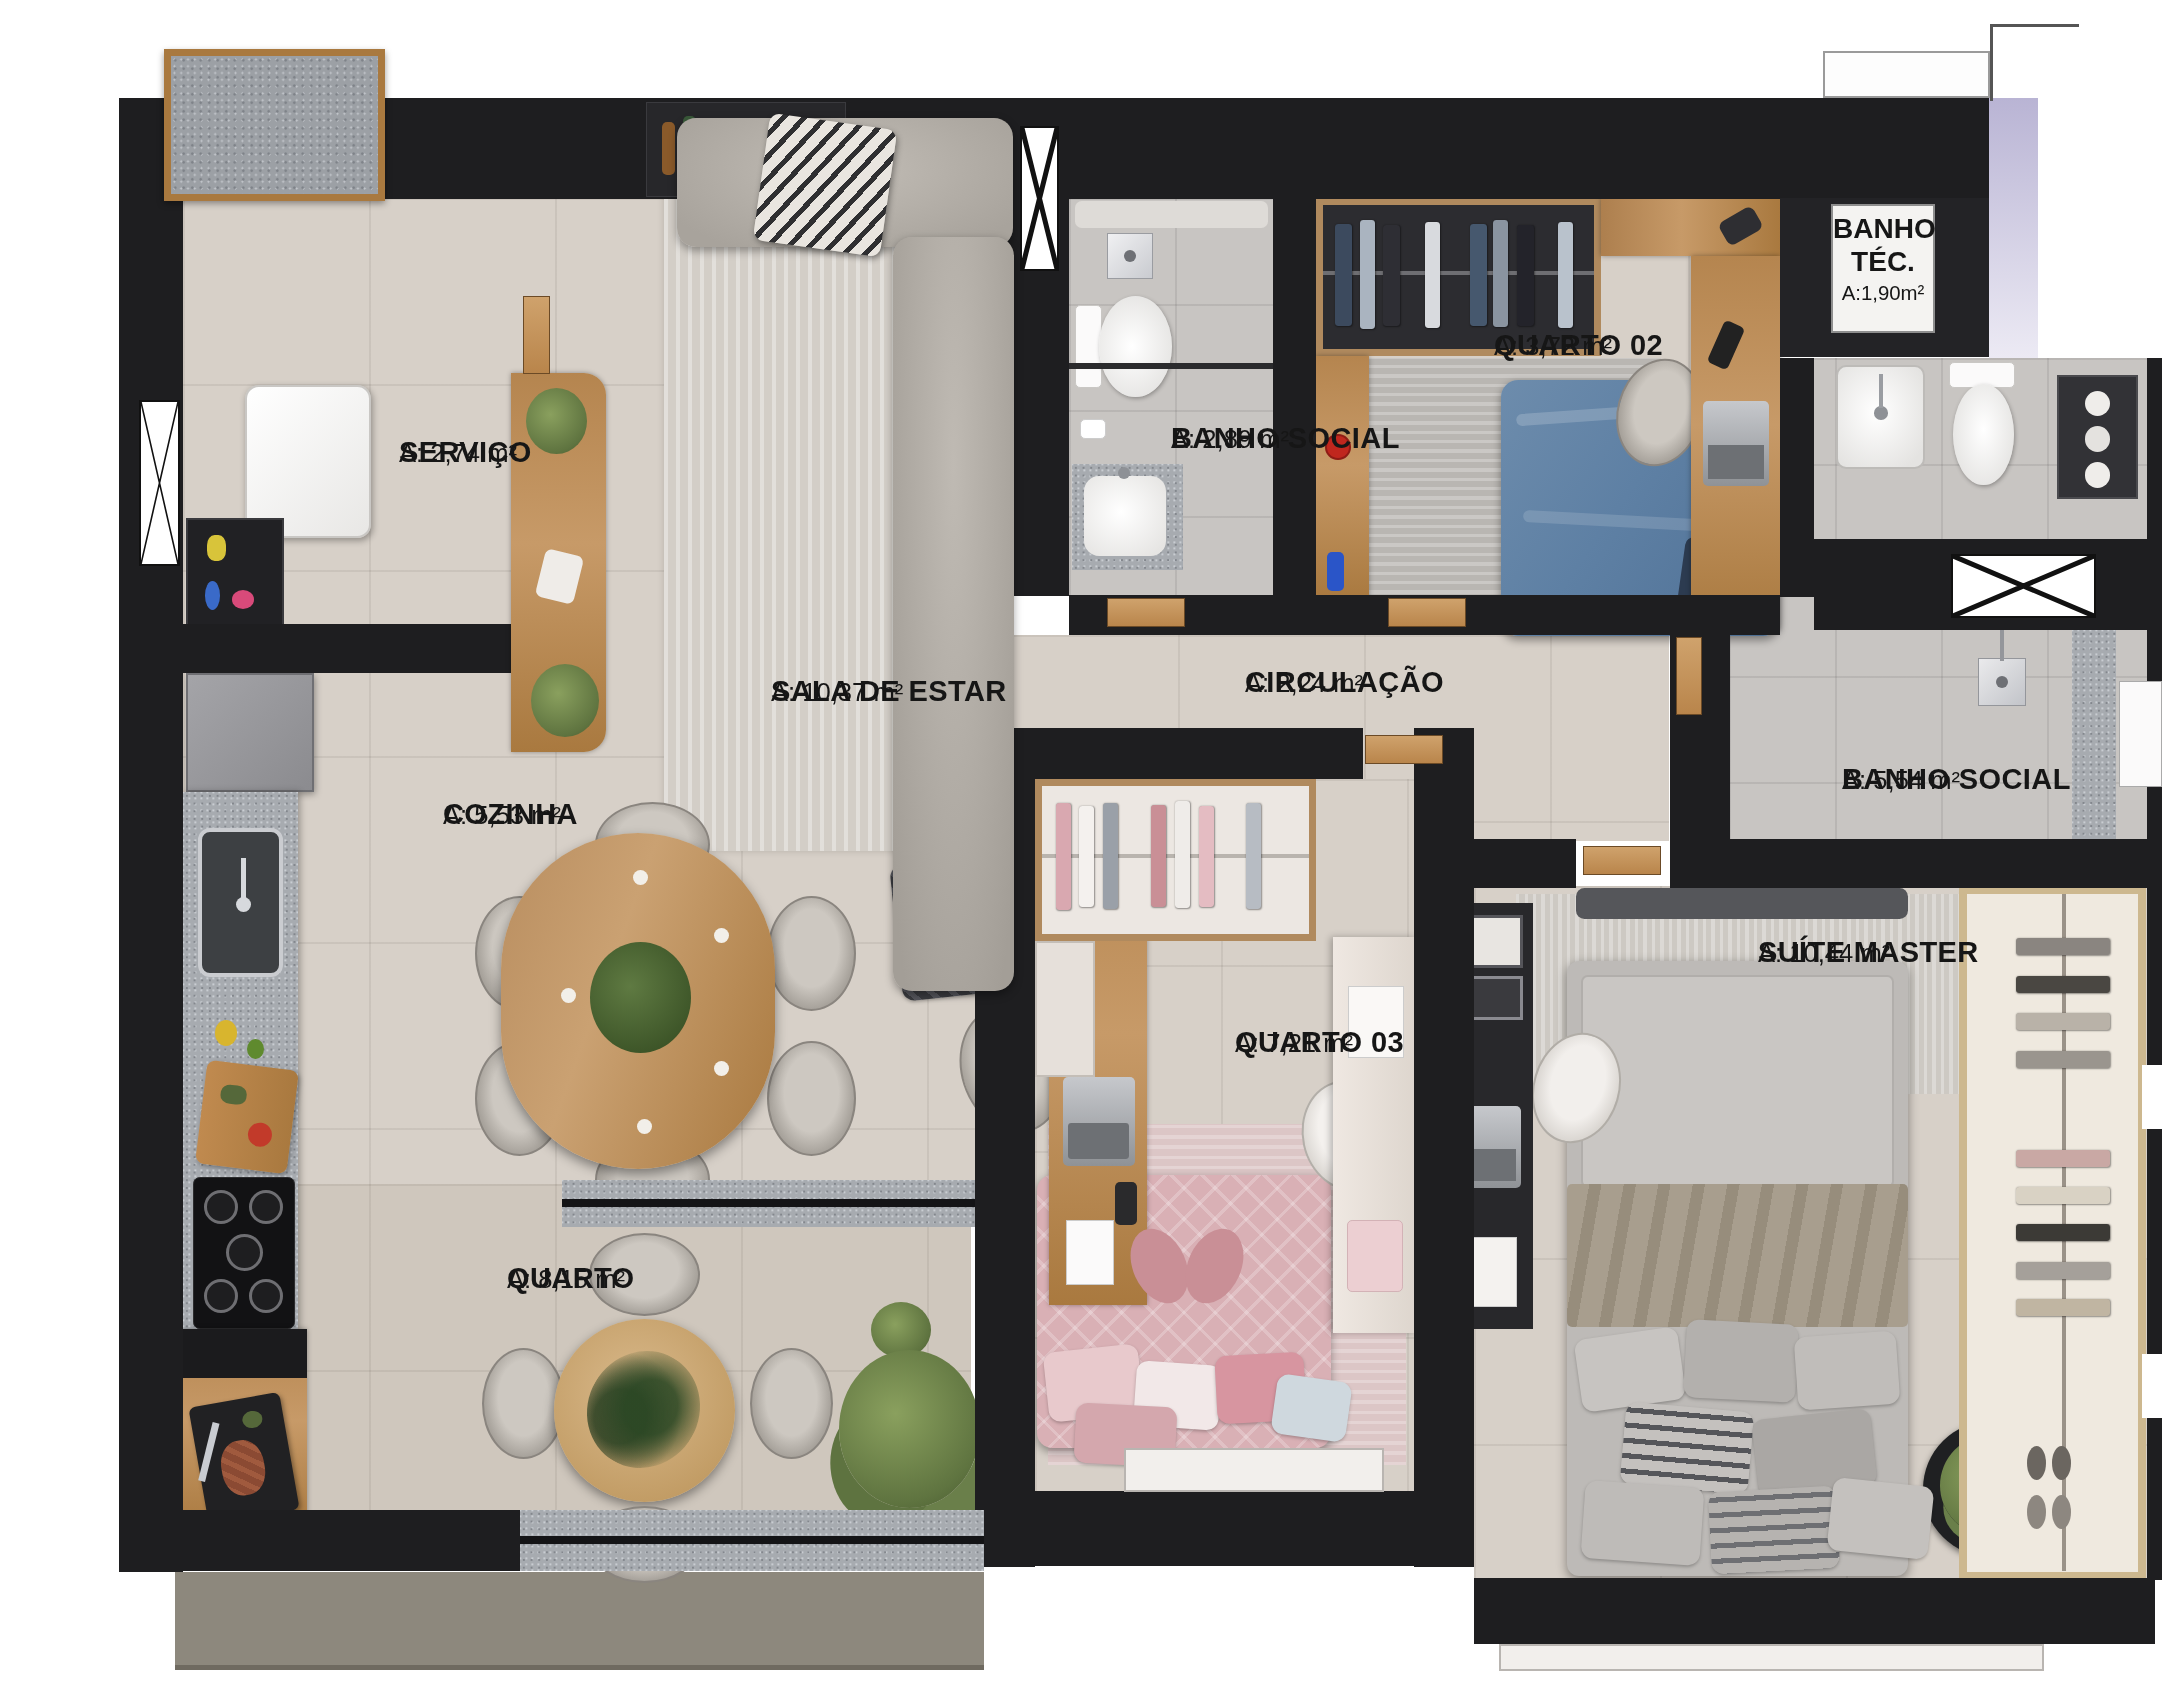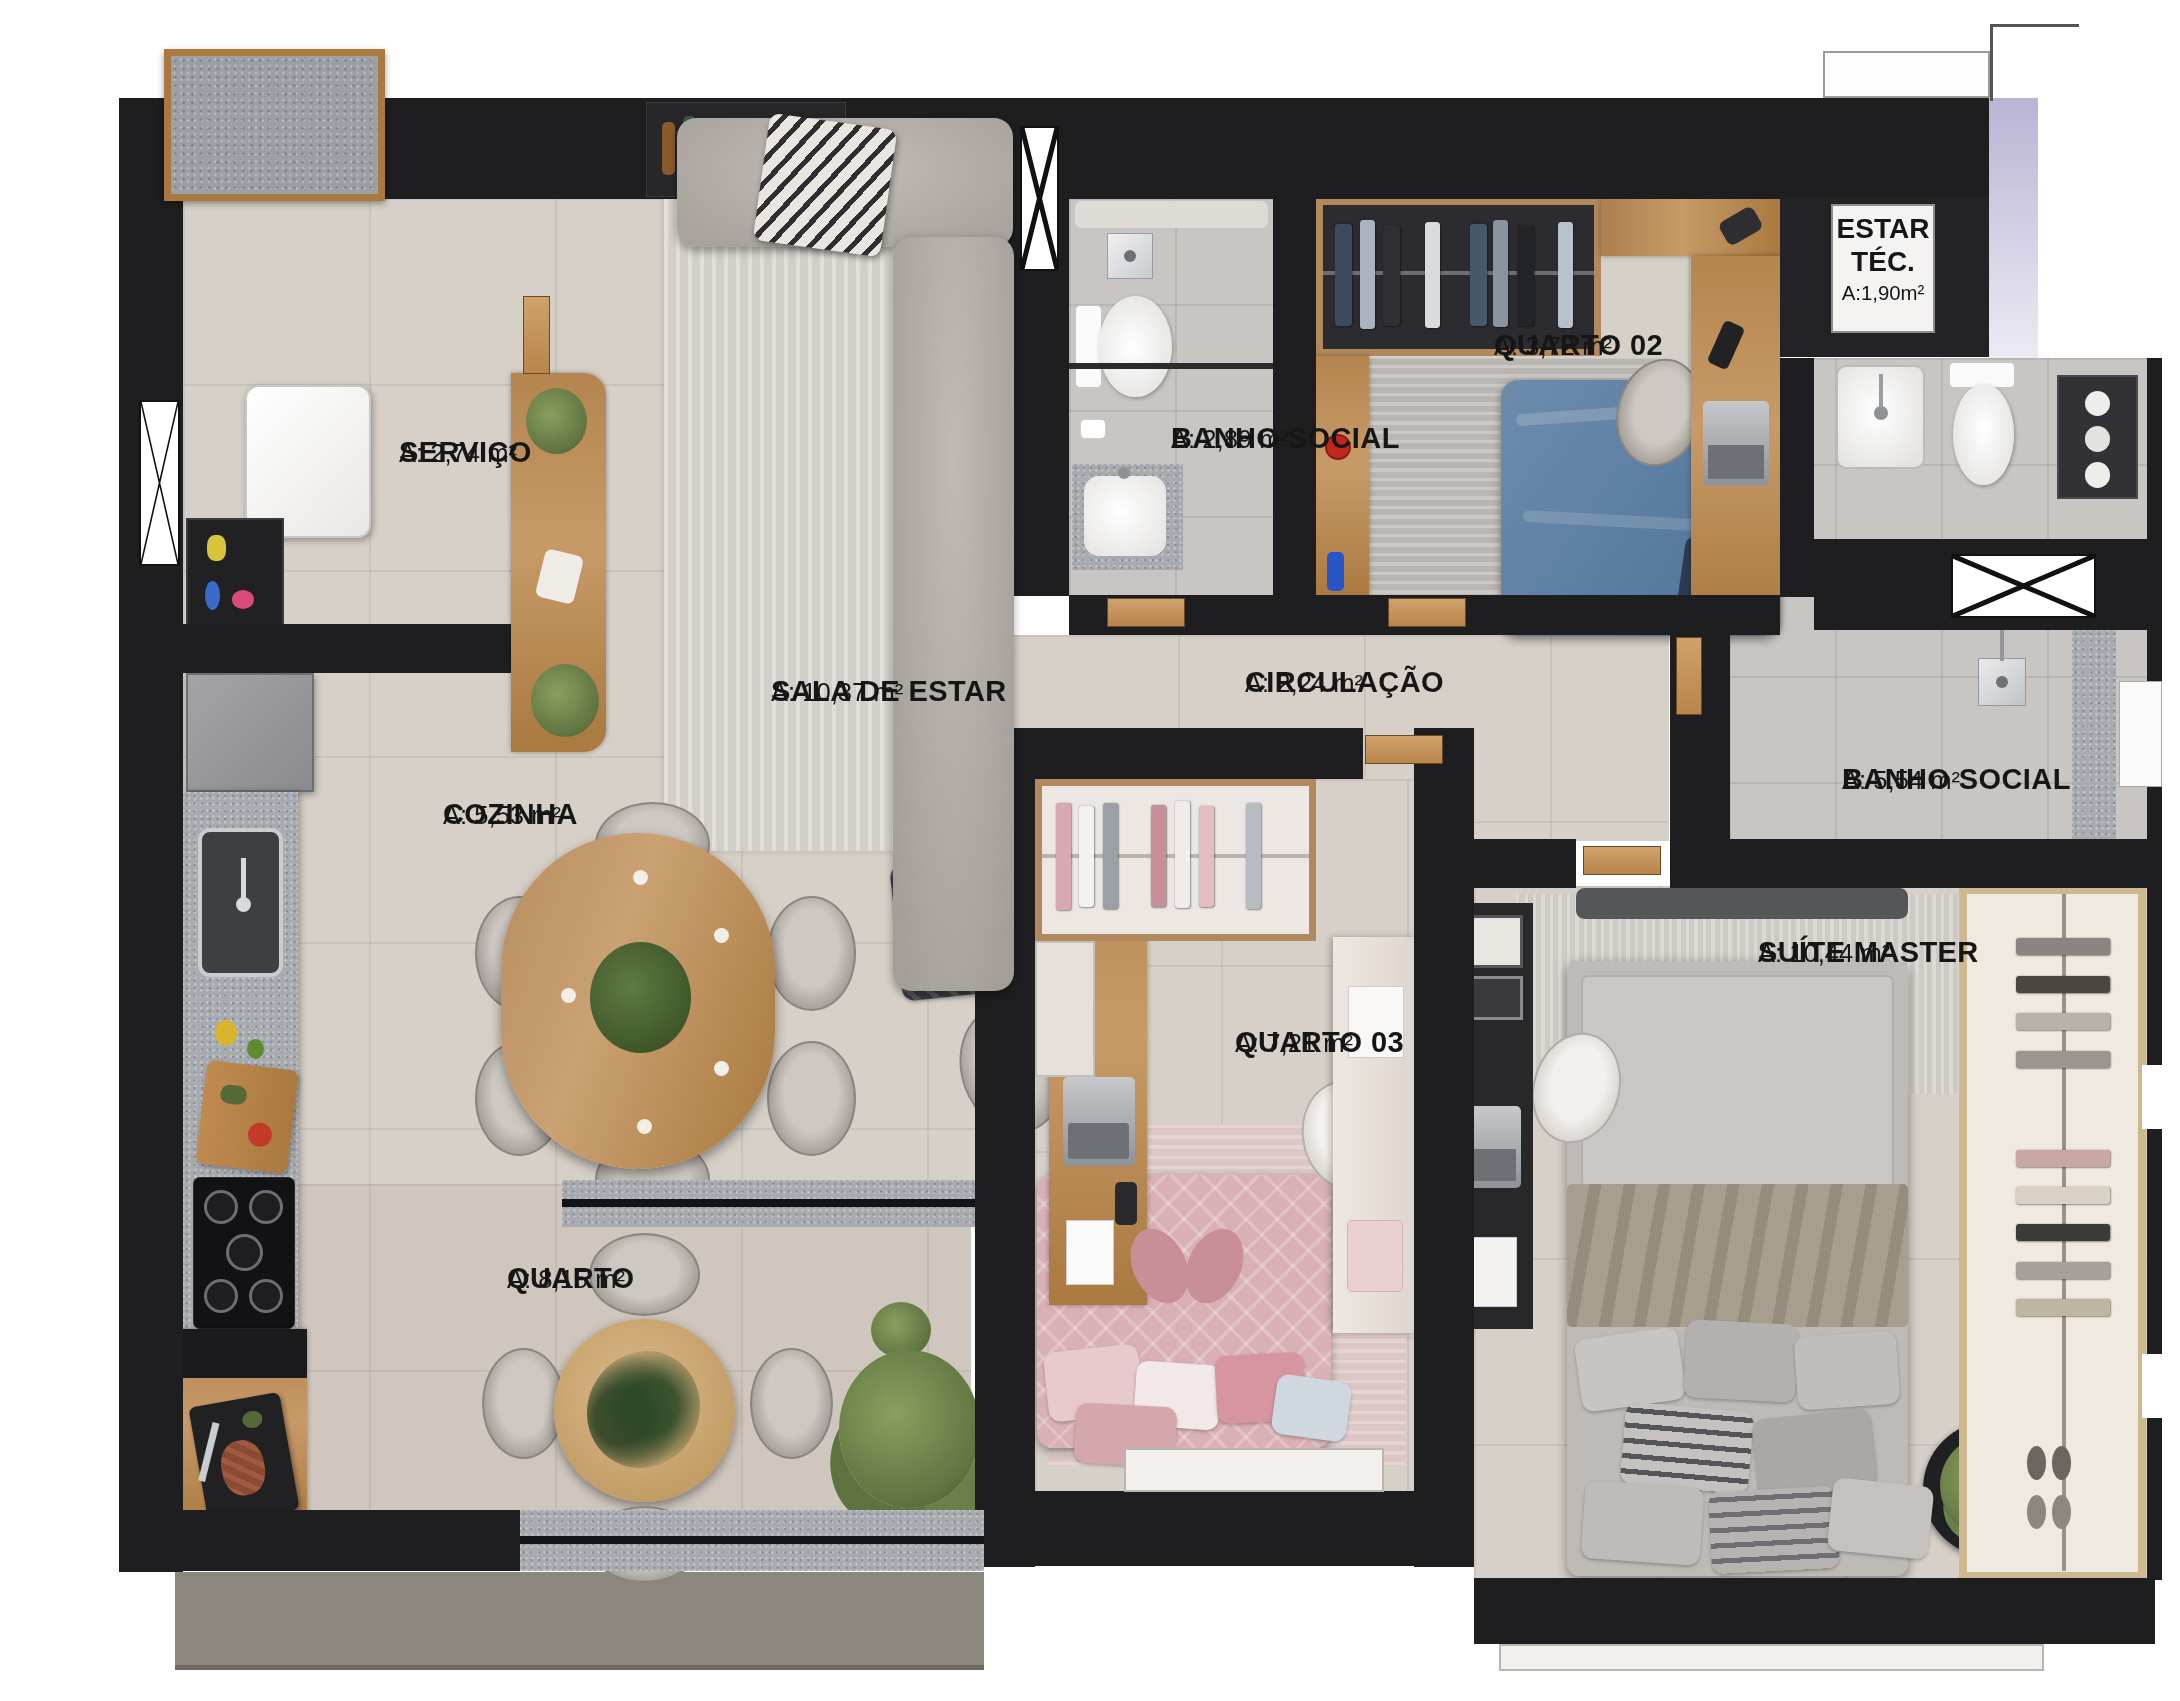--- a/index.html
+++ b/index.html
@@ -274,21 +274,21 @@
   <div class="chair" style="left:1617px;top:358px;width:85px;height:109px;transform:rotate(15deg);"></div>
   <div class="lowfur" style="left:1501px;top:380px;width:279px;height:256px;border-radius:17px;
        background:linear-gradient(125deg,#6d8cac 0%,#5e80a4 45%,#4f7095 100%);box-shadow:0 3.4px 8.5px rgba(0,0,0,.4);z-index:9;">
     <div style="left:15.3px;top:25.6px;width:239px;height:12px;background:rgba(255,255,255,.18);border-radius:6.8px;transform:rotate(-4deg);"></div>
     <div style="left:22px;top:136px;width:230px;height:12px;background:rgba(255,255,255,.14);border-radius:6.8px;transform:rotate(3deg);"></div>
     <div class="pillow" style="left:206px;top:13.6px;width:61px;height:92px;background:#8aa3bf;"></div>
     <div style="left:179px;top:162px;width:89px;height:85px;background:#2c3b50;border-radius:8.5px;transform:rotate(8deg);"></div>
   </div>
 
   <div style="left:1831px;top:204px;width:104px;height:129px;background:#f4f3f1;border:2.6px solid #8e8e8e;z-index:40;text-align:center;color:#161616;">
-    <div style="position:relative;font-size:28px;font-weight:700;margin-top:6.8px;">ESTAR</div>
+    <div style="position:relative;font-size:28px;font-weight:700;margin-top:6.8px;">BANHO</div>
     <div style="position:relative;font-size:28px;font-weight:700;margin-top:1.7px;">TÉC.</div>
     <div style="position:relative;font-size:20.4px;margin-top:3.4px;">A:1,90m²</div>
   </div>
 
   <div class="fur" style="left:1836px;top:365px;width:89px;height:104px;background:radial-gradient(ellipse at 45% 45%,#ffffff,#e4e3e1 85%);border:2.6px solid #bdbbb8;border-radius:10.2px;">
     <div class="dot" style="left:36px;top:39px;width:13.6px;height:13.6px;background:#8e9196;"></div>
     <div style="left:41px;top:6.8px;width:4.3px;height:34px;background:#9a9da2;"></div>
   </div>
   <div class="fur" style="left:1946px;top:362px;width:77px;height:128px;">
     <div style="left:3.4px;top:0;width:66px;height:25.6px;background:#fbfafa;border:1.7px solid #c9c7c4;border-radius:5.1px;"></div>

